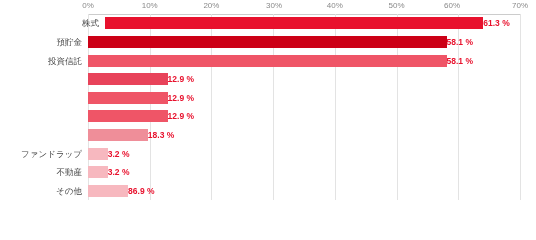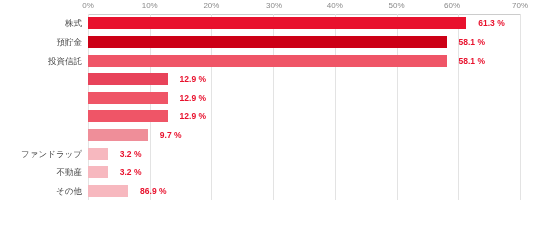--- a/index.html
+++ b/index.html
@@ -66,21 +66,21 @@
   }
   .barval{
     position:absolute;
     top:0;
     height:18px;
     line-height:18px;
     font-size:8.5px;
     font-weight:bold;
     color:#e8112d;
     white-space:nowrap;
-    padding-left:12px;
+    padding-left:0;
   }
 </style>
 </head>
 <body>
 
 <div id="chart">
   <div class="axis-top"></div>
   <div class="plot">
     <div id="gridlines">
         <div class="gridline" style="left: 0px; background: rgb(227, 227, 227);"></div>
@@ -94,21 +94,21 @@
         <div class="gridline" style="left: 246.857px; background: rgb(227, 227, 227);"></div>
         <div class="xtick" style="left: 246.857px; color: rgb(138, 138, 138);">40%</div>
         <div class="gridline" style="left: 308.571px; background: rgb(227, 227, 227);"></div>
         <div class="xtick" style="left: 308.571px; color: rgb(138, 138, 138);">50%</div>
         <div class="gridline" style="left: 370.286px; background: rgb(227, 227, 227);"></div>
         <div class="xtick" style="left: 364px; color: rgb(138, 138, 138);">60%</div>
         <div class="gridline" style="left: 432px; background: rgb(227, 227, 227);"></div>
         <div class="xtick" style="left: 432px; color: rgb(138, 138, 138);">70%</div>
       </div>
     <div class="rows" id="rows">
-        <div class="row" style="top: 0.3px;">
+        <div class="row" style="top: 0.3px; margin-left: 17px;">
           <div class="rowlabel">株式</div>
           <div class="bar" style="width: 378.309px; background: rgb(232, 17, 45);"></div>
           <div class="barval" style="left: 378.309px; color: rgb(232, 17, 45);">61.3 %</div>
         </div>
         <div class="row" style="top: 18.9px;">
           <div class="rowlabel">預貯金</div>
           <div class="bar" style="width: 358.56px; background: rgb(204, 0, 22);"></div>
           <div class="barval" style="left: 358.56px; color: rgb(232, 17, 45);">58.1 %</div>
         </div>
         <div class="row" style="top: 37.5px;">
@@ -123,21 +123,21 @@
         <div class="row" style="top: 74.7px;">
           <div class="bar" style="width: 79.6114px; background: rgb(239, 85, 103);"></div>
           <div class="barval" style="left: 79.6114px; color: rgb(232, 17, 45);">12.9 %</div>
         </div>
         <div class="row" style="top: 93.3px;">
           <div class="bar" style="width: 79.6114px; background: rgb(239, 85, 103);"></div>
           <div class="barval" style="left: 79.6114px; color: rgb(232, 17, 45);">12.9 %</div>
         </div>
         <div class="row" style="top: 111.9px;">
           <div class="bar" style="width: 59.8629px; background: rgb(239, 142, 153);"></div>
-          <div class="barval" style="left: 59.8629px; color: rgb(232, 17, 45);">9.7 %</div>
+          <div class="barval" style="left: 59.8629px; color: rgb(232, 17, 45);">18.3 %</div>
         </div>
         <div class="row" style="top: 130.5px;">
           <div class="rowlabel">ファンドラップ</div>
           <div class="bar" style="width: 19.7486px; background: rgb(247, 184, 191);"></div>
           <div class="barval" style="left: 19.7486px; color: rgb(232, 17, 45);">3.2 %</div>
         </div>
         <div class="row" style="top: 149.1px;">
           <div class="rowlabel">不動産</div>
           <div class="bar" style="width: 19.7486px; background: rgb(247, 184, 191);"></div>
           <div class="barval" style="left: 19.7486px; color: rgb(232, 17, 45);">3.2 %</div>

